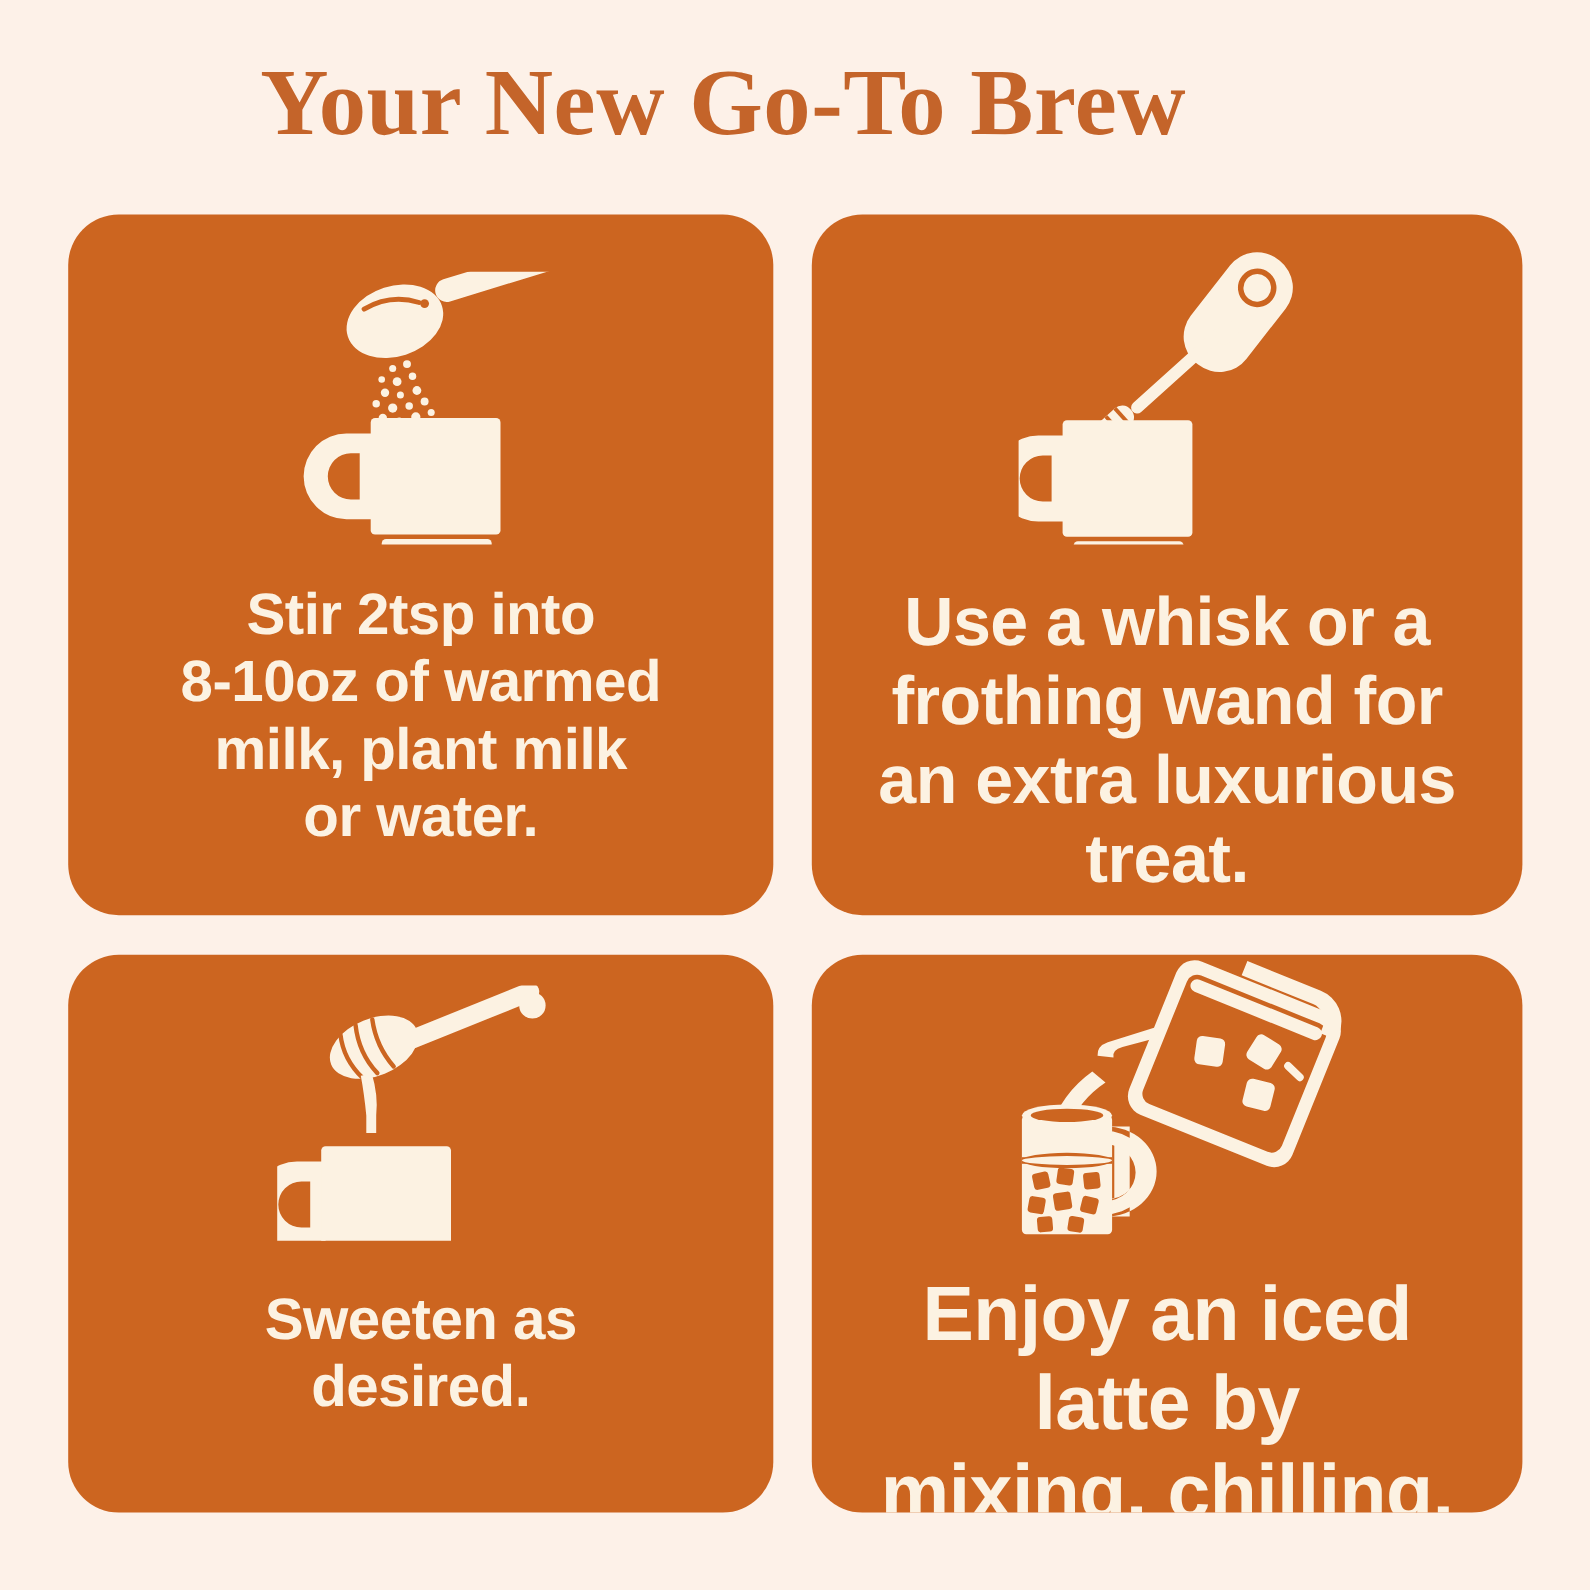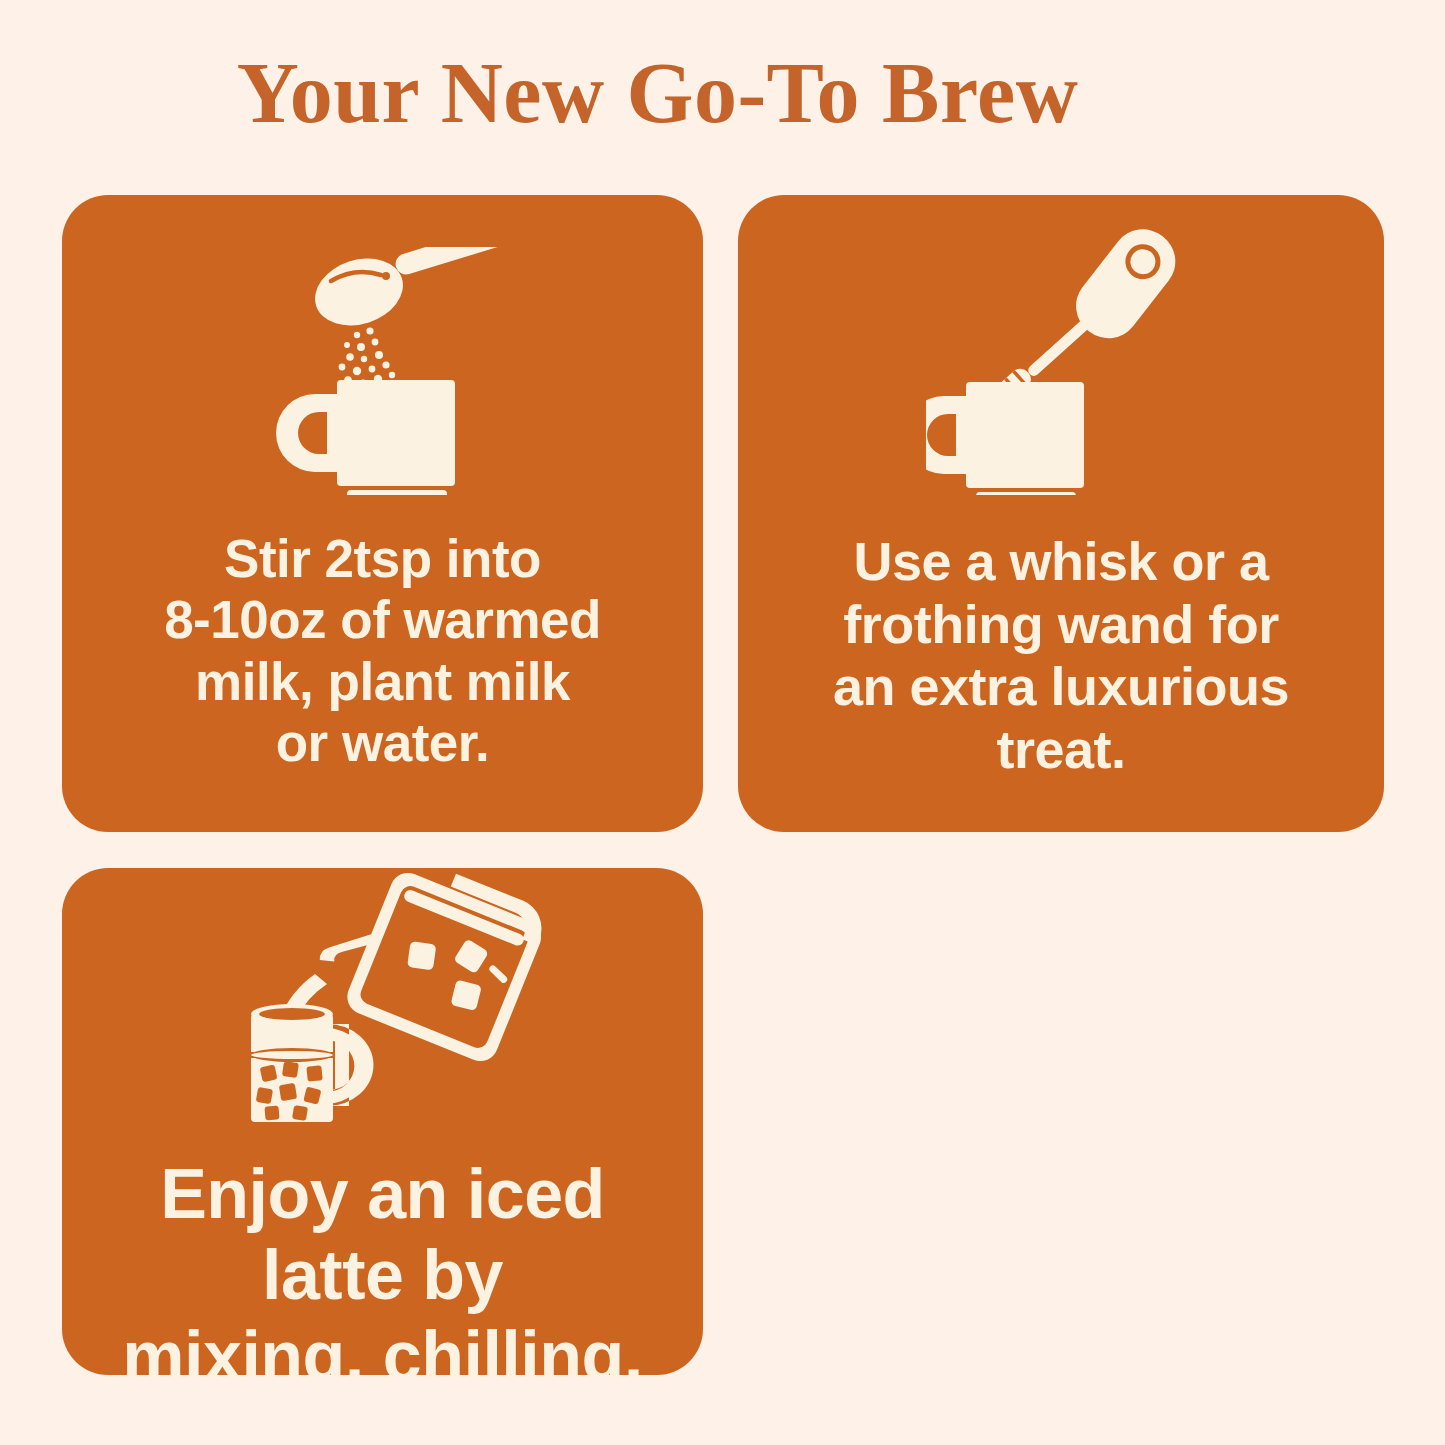--- a/index.html
+++ b/index.html
@@ -65,21 +65,21 @@
     white-space:pre-line;
     width:100%;
     padding:0 26px;
   }
 
   
   .card-1 .icon-wrap { height:300px; padding-top:46px; }
   .card-1 .card-text { font-size:53px; margin-top:22px; }
 
   .card-2 .icon-wrap { height:300px; padding-top:24px; }
-  .card-2 .card-text { font-size:54px; margin-top:24px; }
+  .card-2 .card-text { font-size:62px; margin-top:24px; }
 
   .card-3 .icon-wrap { height:260px; padding-top:38px; }
   .card-3 .card-text { font-size:53px; margin-top:30px; }
 
   .card-4 .icon-wrap { height:268px; padding-top:14px; }
   .card-4 .card-text { font-size:70px; margin-top:7px; }
 
   svg { display:block; }
   .ink { fill:#FCF2E2; }
 </style>
@@ -163,20 +163,48 @@
 
           <rect class="ink" x="50" y="272" width="100" height="9" rx="4"></rect>
         </svg>
       </div>
       <div class="card-text">Use a whisk or a
 frothing wand for
 an extra luxurious
 treat.</div>
     </div>
 
+    <div class="card card-3">
+      <div class="icon-wrap">
+        <svg width="262" height="232" viewBox="0 0 262 232">
+
+          <rect class="ink" x="112" y="44" width="132" height="17" rx="8.5" transform="rotate(-22 112 44)"></rect>
+
+          <circle class="ink" cx="232" cy="18" r="12"></circle>
+
+          <g transform="rotate(-22 88 56)">
+            <ellipse class="ink" cx="88" cy="56" rx="42" ry="26"></ellipse>
+            <path d="M64 34 q-6 22 4 44" stroke="#CC6520" stroke-width="4" fill="none" stroke-linecap="round"></path>
+            <path d="M80 31 q-7 25 2 48" stroke="#CC6520" stroke-width="4" fill="none" stroke-linecap="round"></path>
+            <path d="M96 32 q-6 24 2 47" stroke="#CC6520" stroke-width="4" fill="none" stroke-linecap="round"></path>
+          </g>
+
+          <path class="ink" d="M86 80 q6 20 4 38 l0 16 l-9 0 l0 -16 q-2 -20 -5 -36 z"></path>
+
+          <path class="ink" d="M18 160 h26 v78 h-26 a30 30 0 0 1 0 -78 z
+                               M22 178 a14 14 0 0 0 0 42 h8 v-42 z" fill-rule="evenodd"></path>
+
+          <rect class="ink" x="40" y="146" width="118" height="106" rx="4"></rect>
+
+          <rect class="ink" x="50" y="256" width="100" height="9" rx="4"></rect>
+        </svg>
+      </div>
+      <div class="card-text">Sweeten as
+desired.</div>
+    </div>
 
     <div class="card card-4">
       <div class="icon-wrap">
         <svg width="320" height="280" viewBox="0 0 320 280">
 
           <g transform="rotate(22 200 110)">
 
             <rect class="ink" x="140" y="28" width="160" height="150" rx="18"></rect>
             <rect x="152" y="40" width="136" height="126" rx="10" fill="#CC6520"></rect>
 

